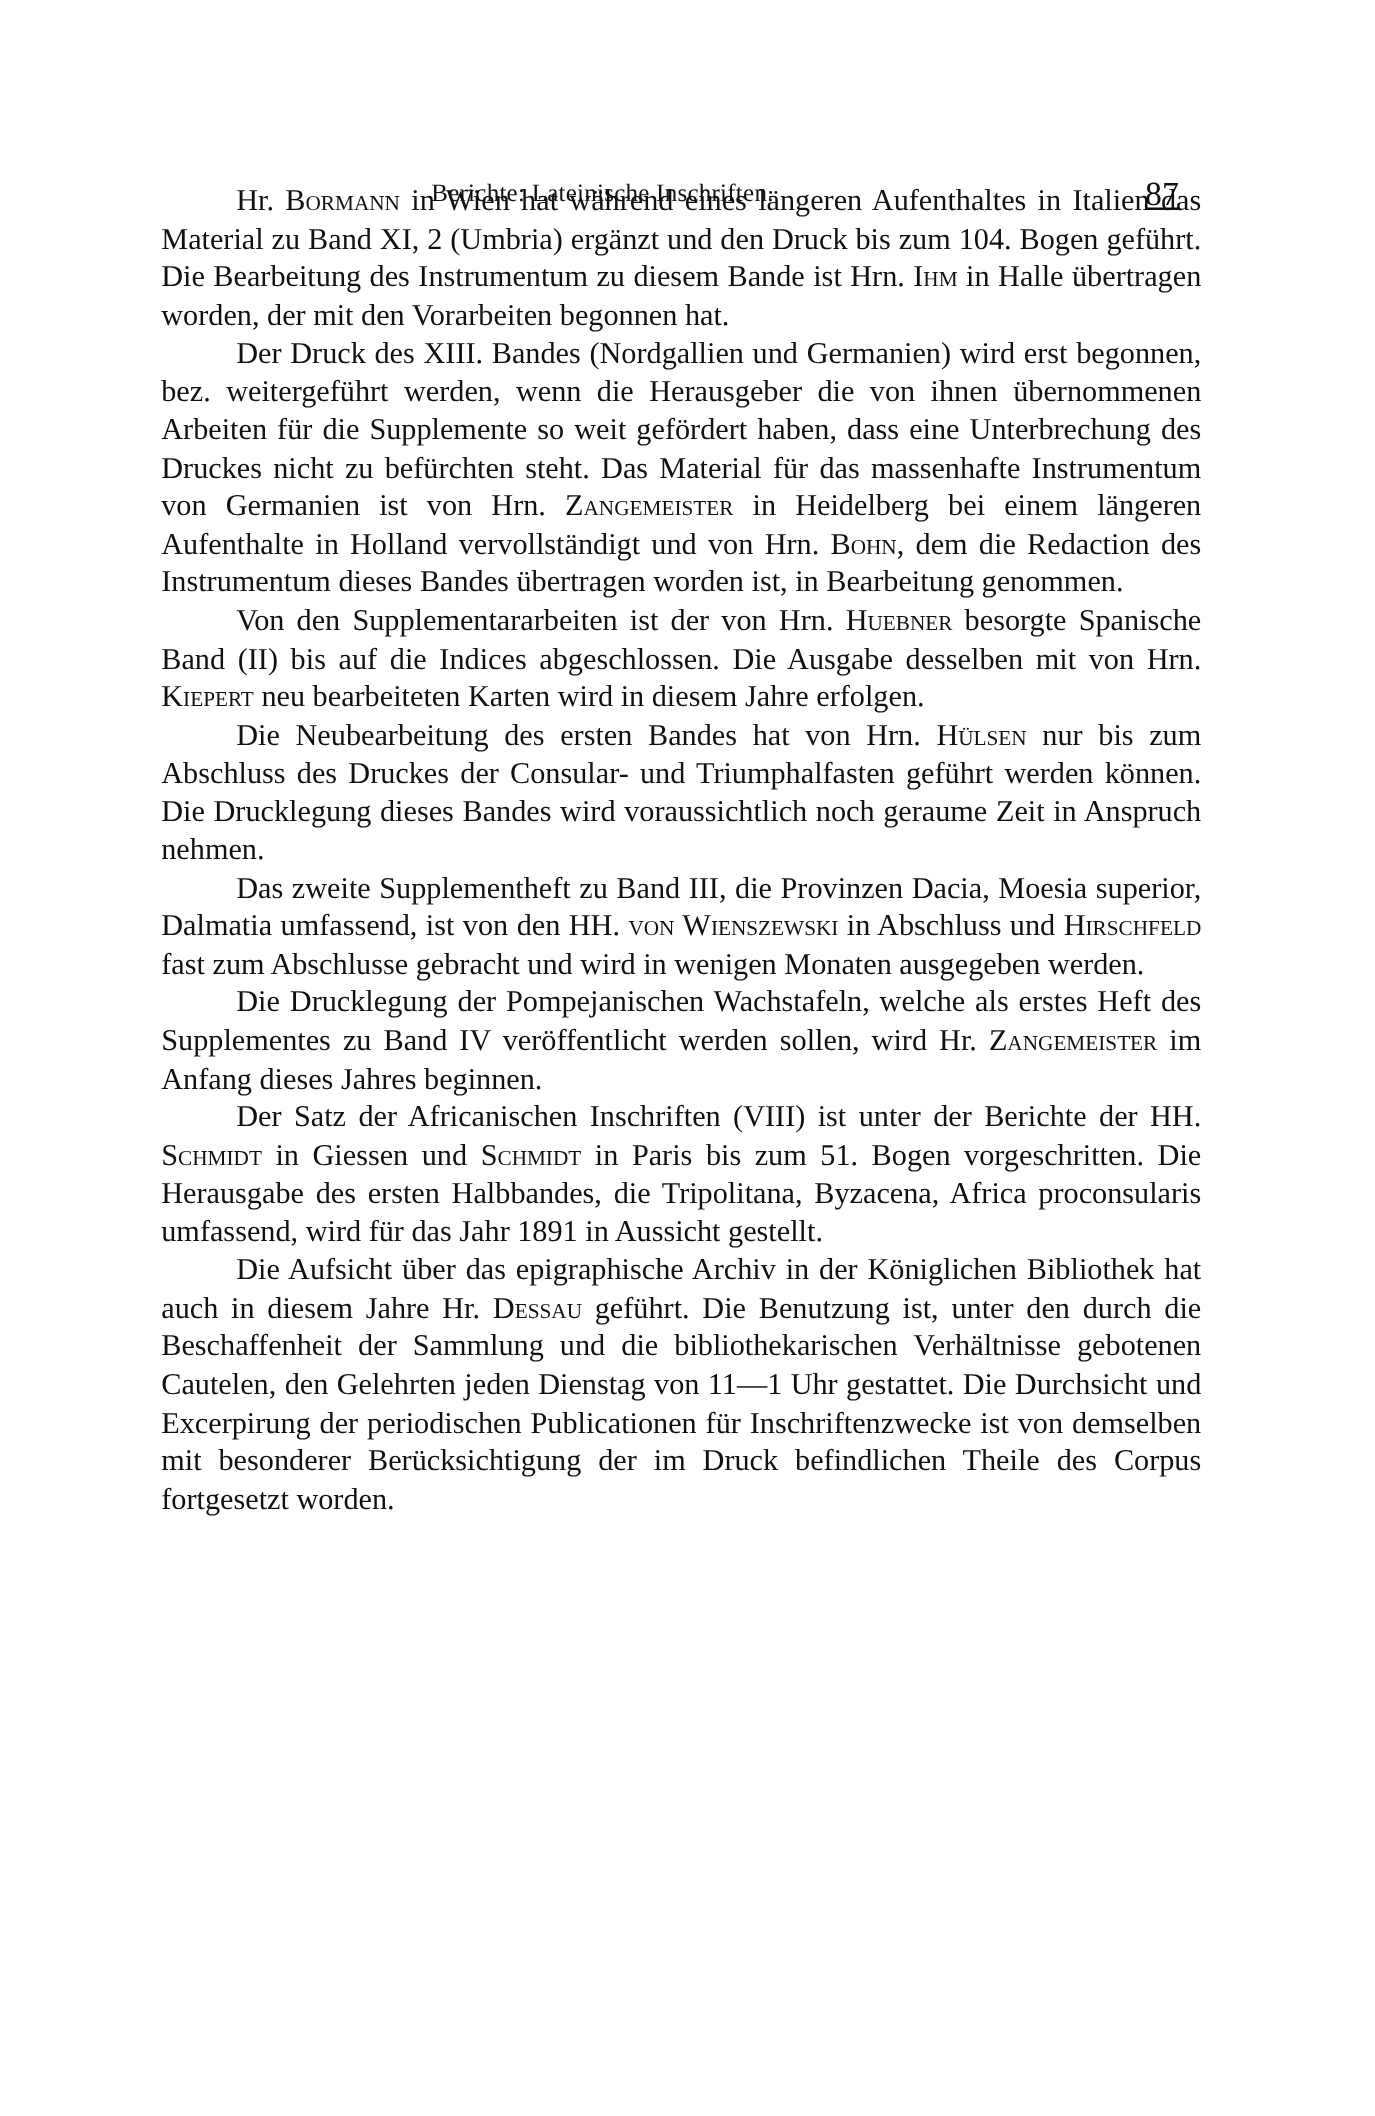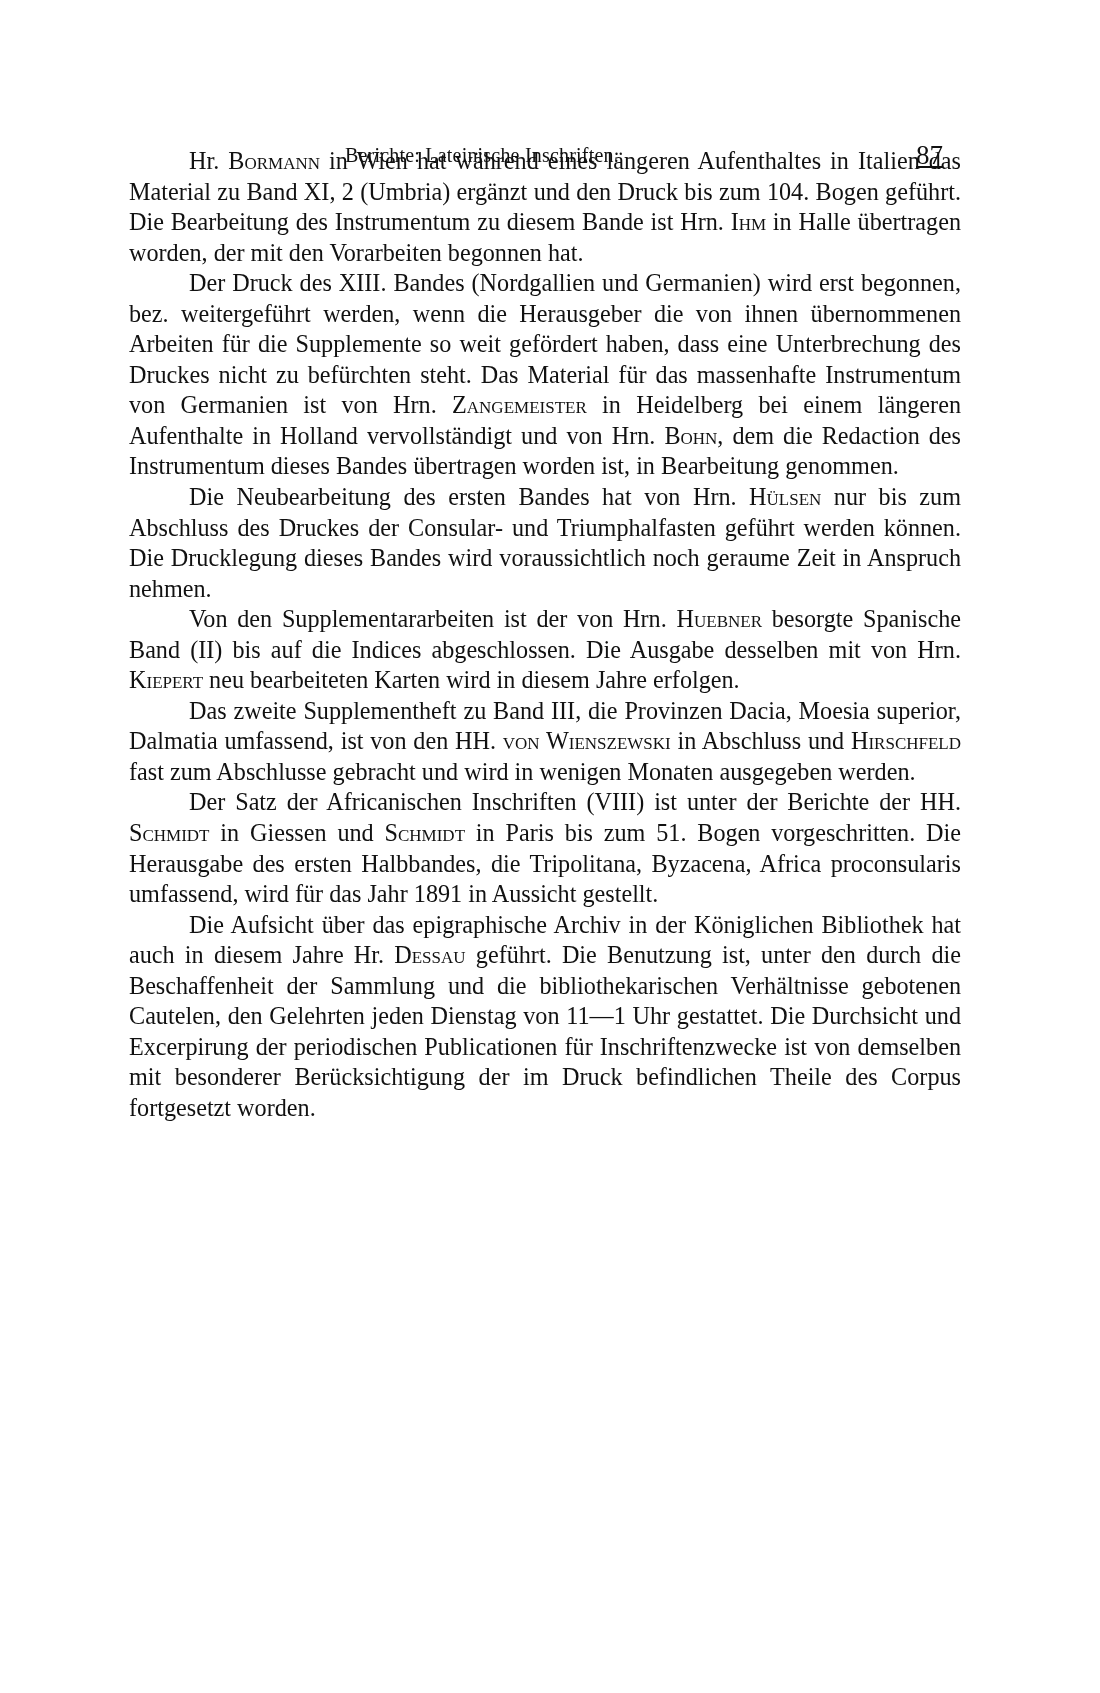--- a/index.html
+++ b/index.html
@@ -21,19 +21,20 @@
 
 <div class="page">
   <div class="running-head">
     <span class="running-title">Berichte: Lateinische Inschriften.</span>
     <span class="page-number">87</span>
   </div>
 
   <div class="body-text">
     <p><span>Hr. </span><span class="sc">Bormann</span><span> in Wien hat während eines längeren Aufenthaltes in Italien das Material zu Band XI, 2 (Umbria) ergänzt und den Druck bis zum 104. Bogen geführt. Die Bearbeitung des Instrumentum zu diesem Bande ist Hrn. </span><span class="sc">Ihm</span><span> in Halle übertragen worden, der mit den Vorarbeiten begonnen hat.</span></p>
     <p><span>Der Druck des XIII. Bandes (Nordgallien und Germanien) wird erst begonnen, bez. weitergeführt werden, wenn die Herausgeber die von ihnen übernommenen Arbeiten für die Supplemente so weit gefördert haben, dass eine Unterbrechung des Druckes nicht zu be­fürchten steht. Das Material für das massenhafte Instrumentum von Germanien ist von Hrn. </span><span class="sc">Zangemeister</span><span> in Heidelberg bei einem längeren Aufenthalte in Holland vervollständigt und von Hrn. </span><span class="sc">Bohn</span><span>, dem die Redaction des Instrumentum dieses Bandes übertragen worden ist, in Bearbeitung genommen.</span></p>
+    <p><span>Von den Supplementararbeiten ist der von Hrn. </span><span class="sc">Huebner</span><span> besorgte Spanische Band (II) bis auf die Indices abgeschlossen. Die Ausgabe desselben mit von Hrn. </span><span class="sc">Kiepert</span><span> neu bearbeiteten Karten wird in diesem Jahre erfolgen.</span></p>
     <p><span>Die Neubearbeitung des ersten Bandes hat von Hrn. </span><span class="sc">Hülsen</span><span> nur bis zum Abschluss des Druckes der Consular- und Triumphalfasten geführt werden können. Die Drucklegung dieses Bandes wird vor­aussichtlich noch geraume Zeit in Anspruch nehmen.</span></p>
-    <p><span>Von den Supplementararbeiten ist der von Hrn. </span><span class="sc">Huebner</span><span> besorgte Spanische Band (II) bis auf die Indices abgeschlossen. Die Ausgabe desselben mit von Hrn. </span><span class="sc">Kiepert</span><span> neu bearbeiteten Karten wird in diesem Jahre erfolgen.</span></p>
     <p><span>Das zweite Supplementheft zu Band III, die Provinzen Dacia, Moesia superior, Dalmatia umfassend, ist von den HH. </span><span class="sc">von Wien­szewski</span><span> in Abschluss und </span><span class="sc">Hirschfeld</span><span> fast zum Abschlusse gebracht und wird in wenigen Monaten ausgegeben werden.</span></p>
+    <p><span>Die Drucklegung der Pompejanischen Wachstafeln, welche als erstes Heft des Supplementes zu Band IV veröffentlicht werden sollen, wird Hr. </span><span class="sc">Zangemeister</span><span> im Anfang dieses Jahres beginnen.</span></p>
     <p><span>Der Satz der Africanischen Inschriften (VIII) ist unter der Berichte der HH. </span><span class="sc">Schmidt</span><span> in Giessen und </span><span class="sc">Schmidt</span><span> in Paris bis zum 51. Bogen vorgeschritten. Die Herausgabe des ersten Halbbandes, die Tripoli­tana, Byzacena, Africa proconsularis umfassend, wird für das Jahr 1891 in Aussicht gestellt.</span></p>
     <p><span>Die Aufsicht über das epigraphische Archiv in der Königlichen Bibliothek hat auch in diesem Jahre Hr. </span><span class="sc">Dessau</span><span> geführt. Die Be­nutzung ist, unter den durch die Beschaffenheit der Sammlung und die bibliothekarischen Verhältnisse gebotenen Cautelen, den Gelehrten jeden Dienstag von 11—1 Uhr gestattet. Die Durchsicht und Ex­cerpirung der periodischen Publicationen für Inschriftenzwecke ist von demselben mit besonderer Berücksichtigung der im Druck befindlichen Theile des Corpus fortgesetzt worden.</span></p>
   </div>
 </div>
 
 </body></html>

